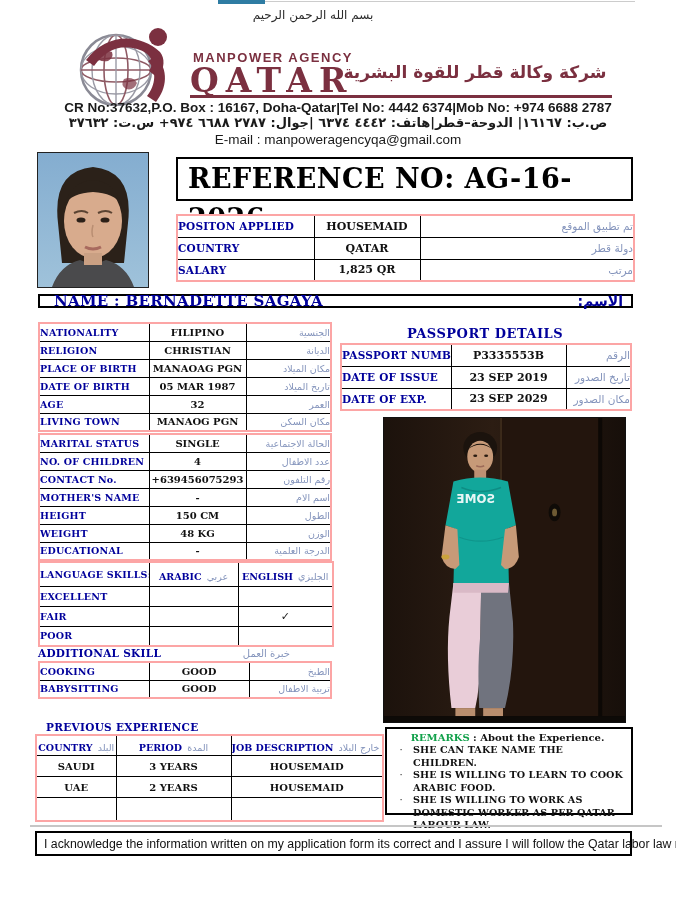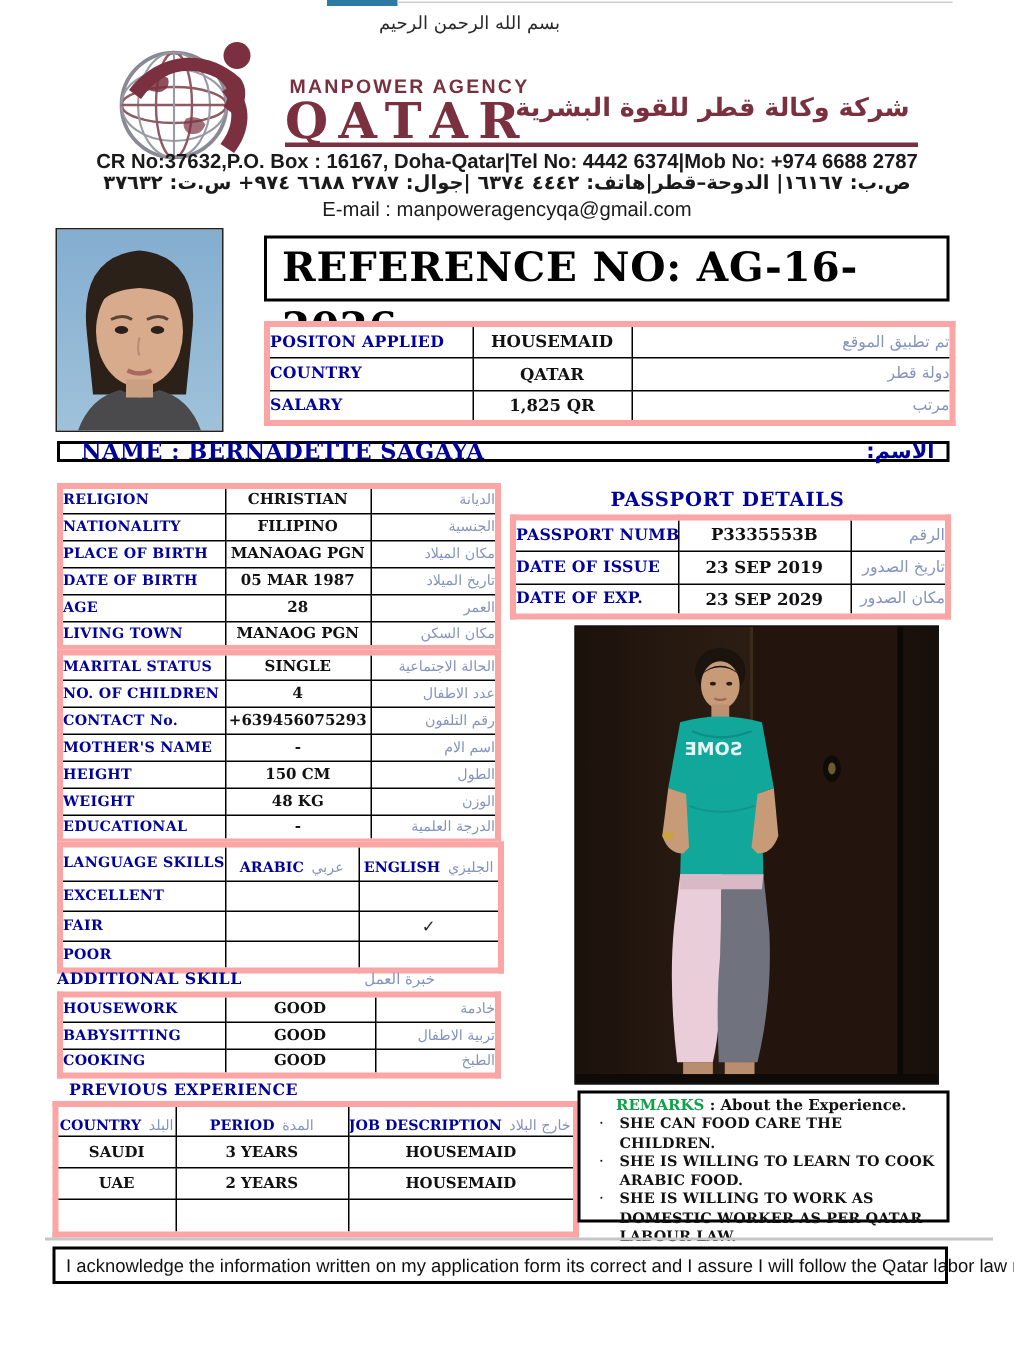--- a/index.html
+++ b/index.html
@@ -22,21 +22,21 @@
 
   
   .portrait { position:absolute; left:38px; top:153px; width:110px; height:134px; outline:1px solid #222; }
   .fullbody { position:absolute; left:383px; top:417px; width:243px; height:306px; border:1px solid #111; background:#241a14; }
 
   
   .ref-box { position:absolute; left:176px; top:157px; width:457px; height:44px; border:2.5px solid #000; }
   .ref-box span { display:block; padding-left:10px; line-height:40px; font-family:"DejaVu Serif", serif; font-weight:bold; font-size:27px; letter-spacing:0.5px; color:#000; }
 
   
-  table.t { position:absolute; border-collapse:collapse; table-layout:fixed; border:4px solid #fca5a5; background:#fff; }
+  table.t { position:absolute; border-collapse:collapse; table-layout:fixed; border:2px solid #fca5a5; background:#fff; }
   table.t td { border:1.5px solid #000; vertical-align:middle; overflow:hidden; white-space:nowrap; padding:0; }
   .lbl { color:#00009b; font-weight:bold; font-size:9.5px; text-align:left; padding-left:7px; letter-spacing:0.2px; }
   .val { color:#111111; font-weight:bold; font-size:10px; text-align:center; }
   .arc { color:#8494bc; font-size:9.5px; text-align:right; padding-right:7px; direction:rtl; font-family:"DejaVu Sans", sans-serif; }
   table.big .lbl { font-size:10.5px; }
   table.big .val { font-size:11px; }
   table.big .arc { font-size:10.5px; }
 
   .pos-table { left:176px; top:214px; width:457px; }
   .pos-table tr { height:22px; }
@@ -173,42 +173,42 @@
   </div>
 
   <table class="t pers1">
     <colgroup>
         <col style="width:110px">
         <col style="width:97px">
         <col style="width:85px">
       </colgroup>
     <tbody>
         <tr>
+          <td class="lbl">NATIONALITY</td>
+          <td class="val">FILIPINO</td>
+          <td class="arc">الجنسية</td>
+        </tr>
+    <tr>
           <td class="lbl">RELIGION</td>
           <td class="val">CHRISTIAN</td>
           <td class="arc">الديانة</td>
         </tr>
     <tr>
-          <td class="lbl">NATIONALITY</td>
-          <td class="val">FILIPINO</td>
-          <td class="arc">الجنسية</td>
-        </tr>
-    <tr>
           <td class="lbl">PLACE OF BIRTH</td>
           <td class="val">MANAOAG PGN</td>
           <td class="arc">مكان الميلاد</td>
         </tr>
     <tr>
           <td class="lbl">DATE OF BIRTH</td>
           <td class="val">05 MAR 1987</td>
           <td class="arc">تاريخ الميلاد</td>
         </tr>
     <tr>
           <td class="lbl">AGE</td>
-          <td class="val">28</td>
+          <td class="val">32</td>
           <td class="arc">العمر</td>
         </tr>
     <tr>
           <td class="lbl">LIVING TOWN</td>
           <td class="val">MANAOG PGN</td>
           <td class="arc">مكان السكن</td>
         </tr>
   </tbody>
     </table>
 
@@ -297,34 +297,29 @@
     <span class="en">ADDITIONAL SKILL</span>
     <span class="aa">خبرة العمل</span>
   </div>
   <table class="t add-table">
     <colgroup>
         <col style="width:110px">
         <col style="width:100px">
         <col style="width:82px">
       </colgroup>
     <tbody>
-        <tr>
-          <td class="lbl">HOUSEWORK</td>
+    <tr>
+          <td class="lbl">COOKING</td>
           <td class="val">GOOD</td>
-          <td class="arc">خادمة</td>
+          <td class="arc">الطبخ</td>
         </tr>
     <tr>
           <td class="lbl">BABYSITTING</td>
           <td class="val">GOOD</td>
           <td class="arc">تربية الاطفال</td>
-        </tr>
-    <tr>
-          <td class="lbl">COOKING</td>
-          <td class="val">GOOD</td>
-          <td class="arc">الطبخ</td>
         </tr>
   </tbody>
     </table>
 
   <div class="exp-label">PREVIOUS EXPERIENCE</div>
   <table class="t exp-table">
     <colgroup>
         <col style="width:80px">
         <col style="width:115px">
         <col style="width:152px">
@@ -414,21 +409,21 @@
     <rect x="100" y="292" width="20" height="10" fill="#b98e6e"></rect>
     <rect x="0" y="300" width="243" height="6" fill="#0d0a07"></rect>
   </svg>
 
   <div class="remarks">
     <div class="title">
       <span class="grn">REMARKS</span><span> : About the Experience.</span>
     </div>
     <div class="rem-item">
       <span class="dot">·</span>
-      <span class="txt">SHE CAN FOOD CARE THE CHILDREN.</span>
+      <span class="txt">SHE CAN TAKE NAME THE CHILDREN.</span>
     </div>
     <div class="rem-item">
       <span class="dot">·</span>
       <span class="txt">SHE IS WILLING TO LEARN TO COOK ARABIC FOOD.</span>
     </div>
     <div class="rem-item">
       <span class="dot">·</span>
       <span class="txt">SHE IS WILLING TO WORK AS DOMESTIC WORKER AS PER QATAR LABOUR LAW.</span>
     </div>
   </div>

